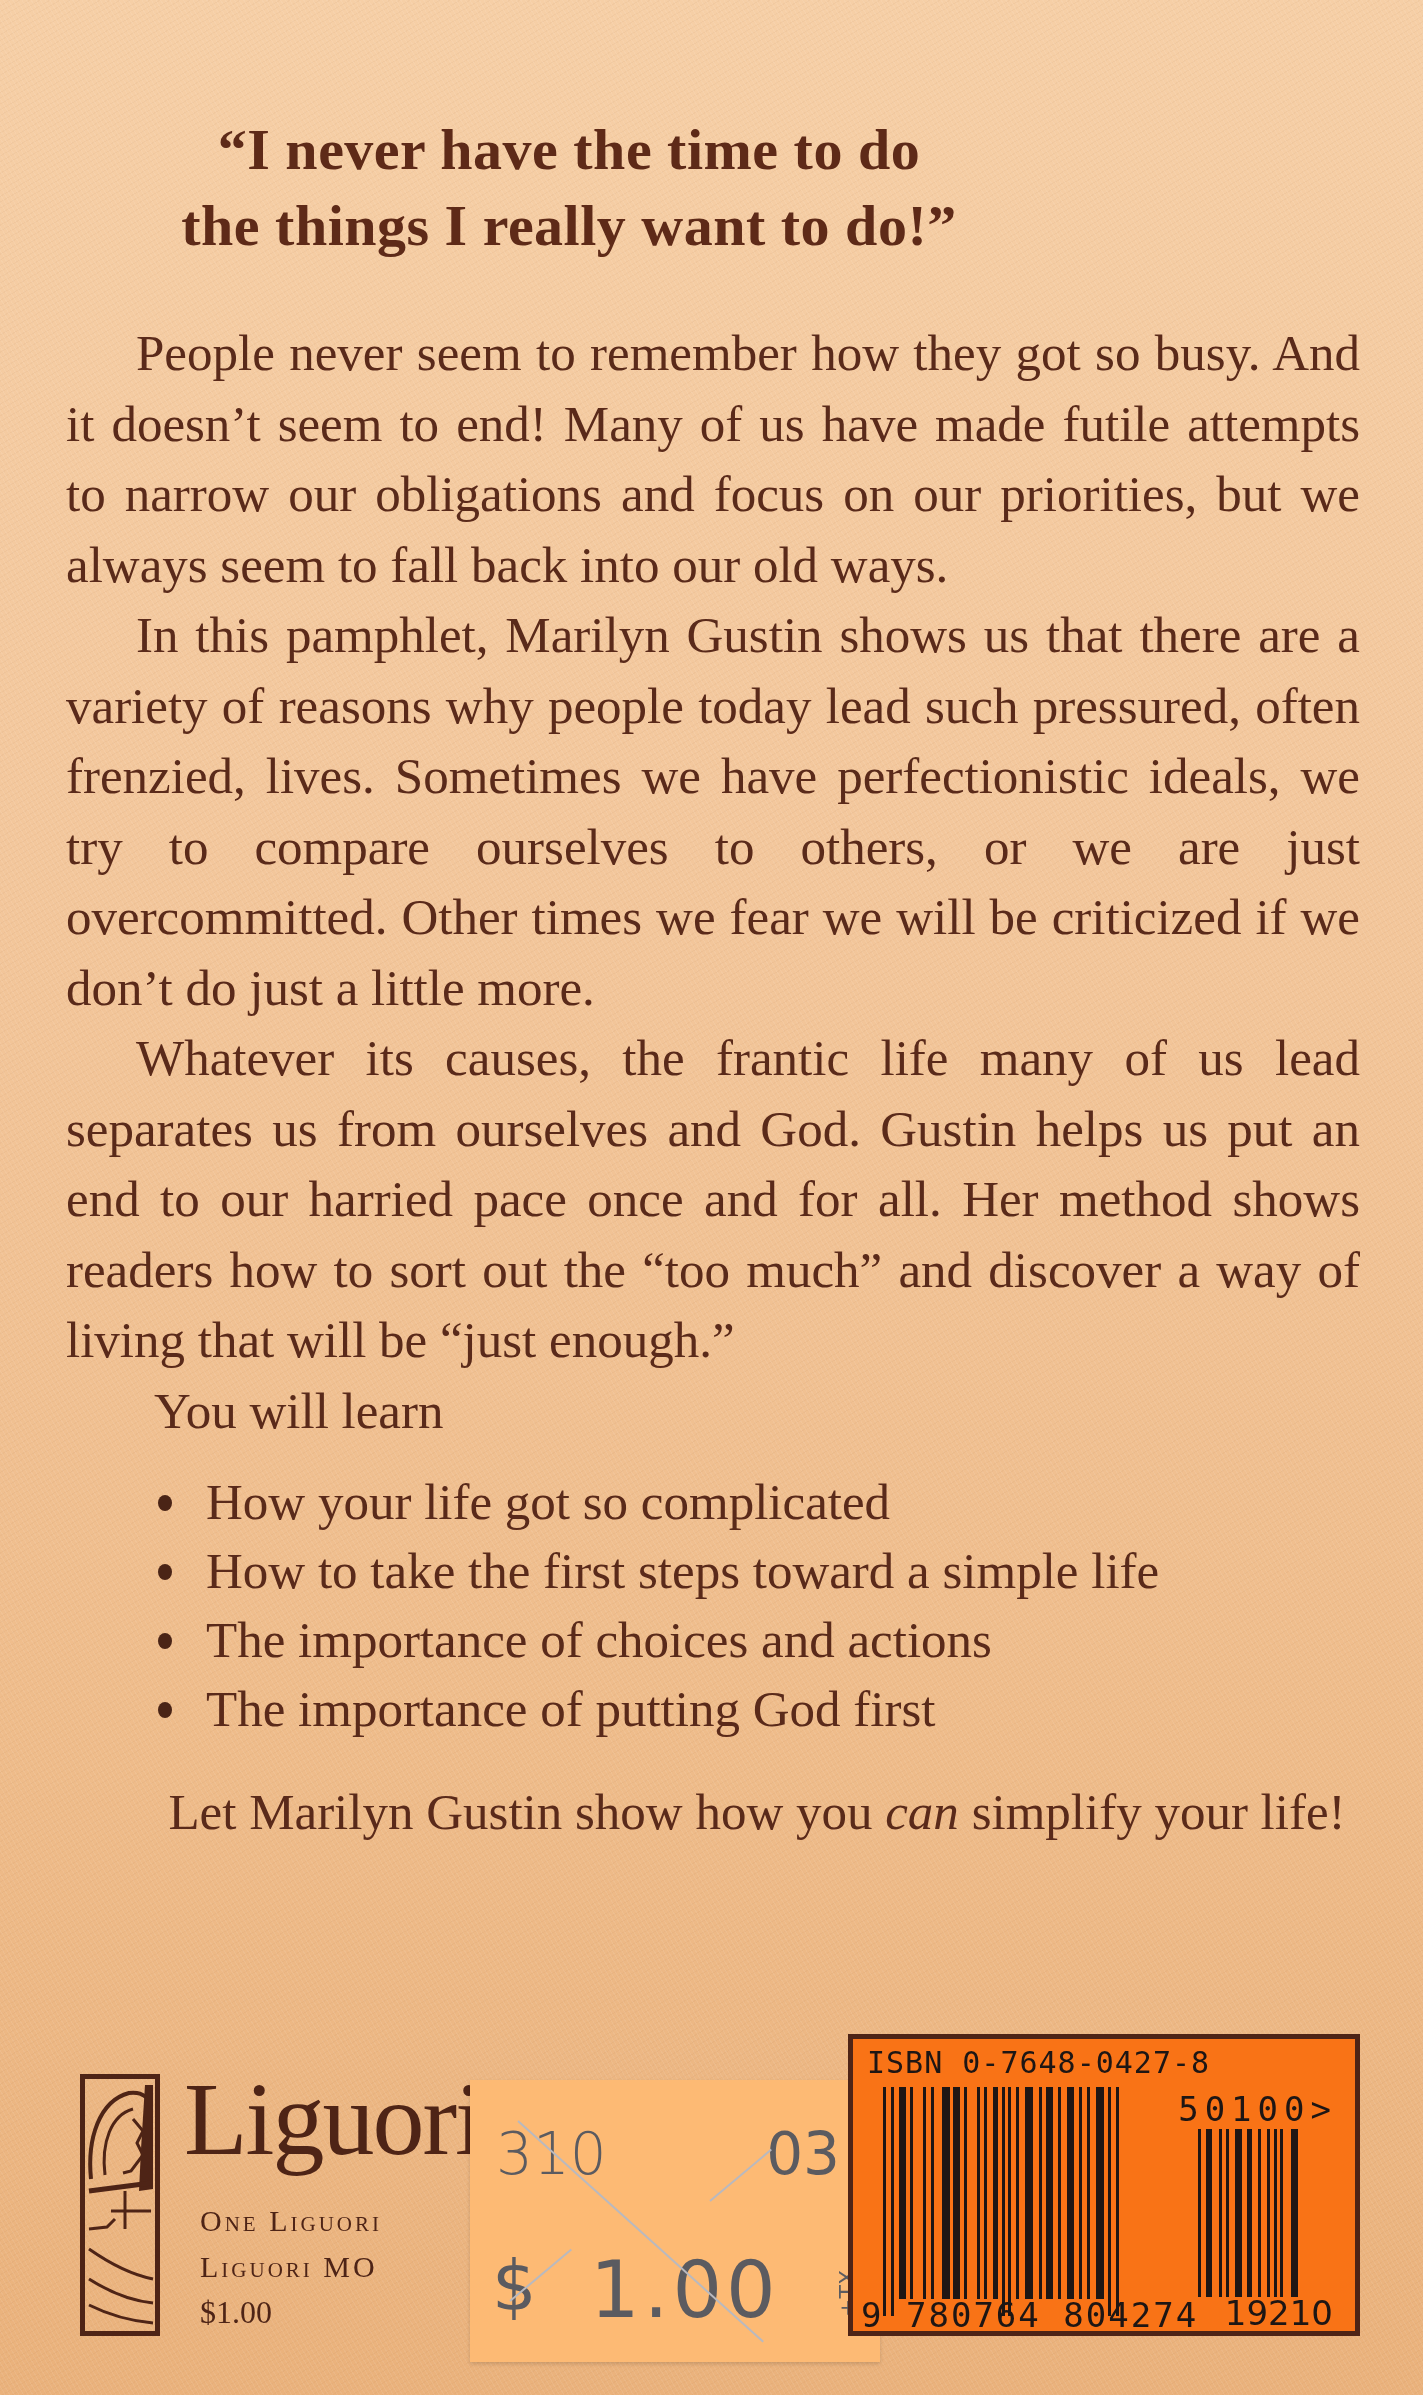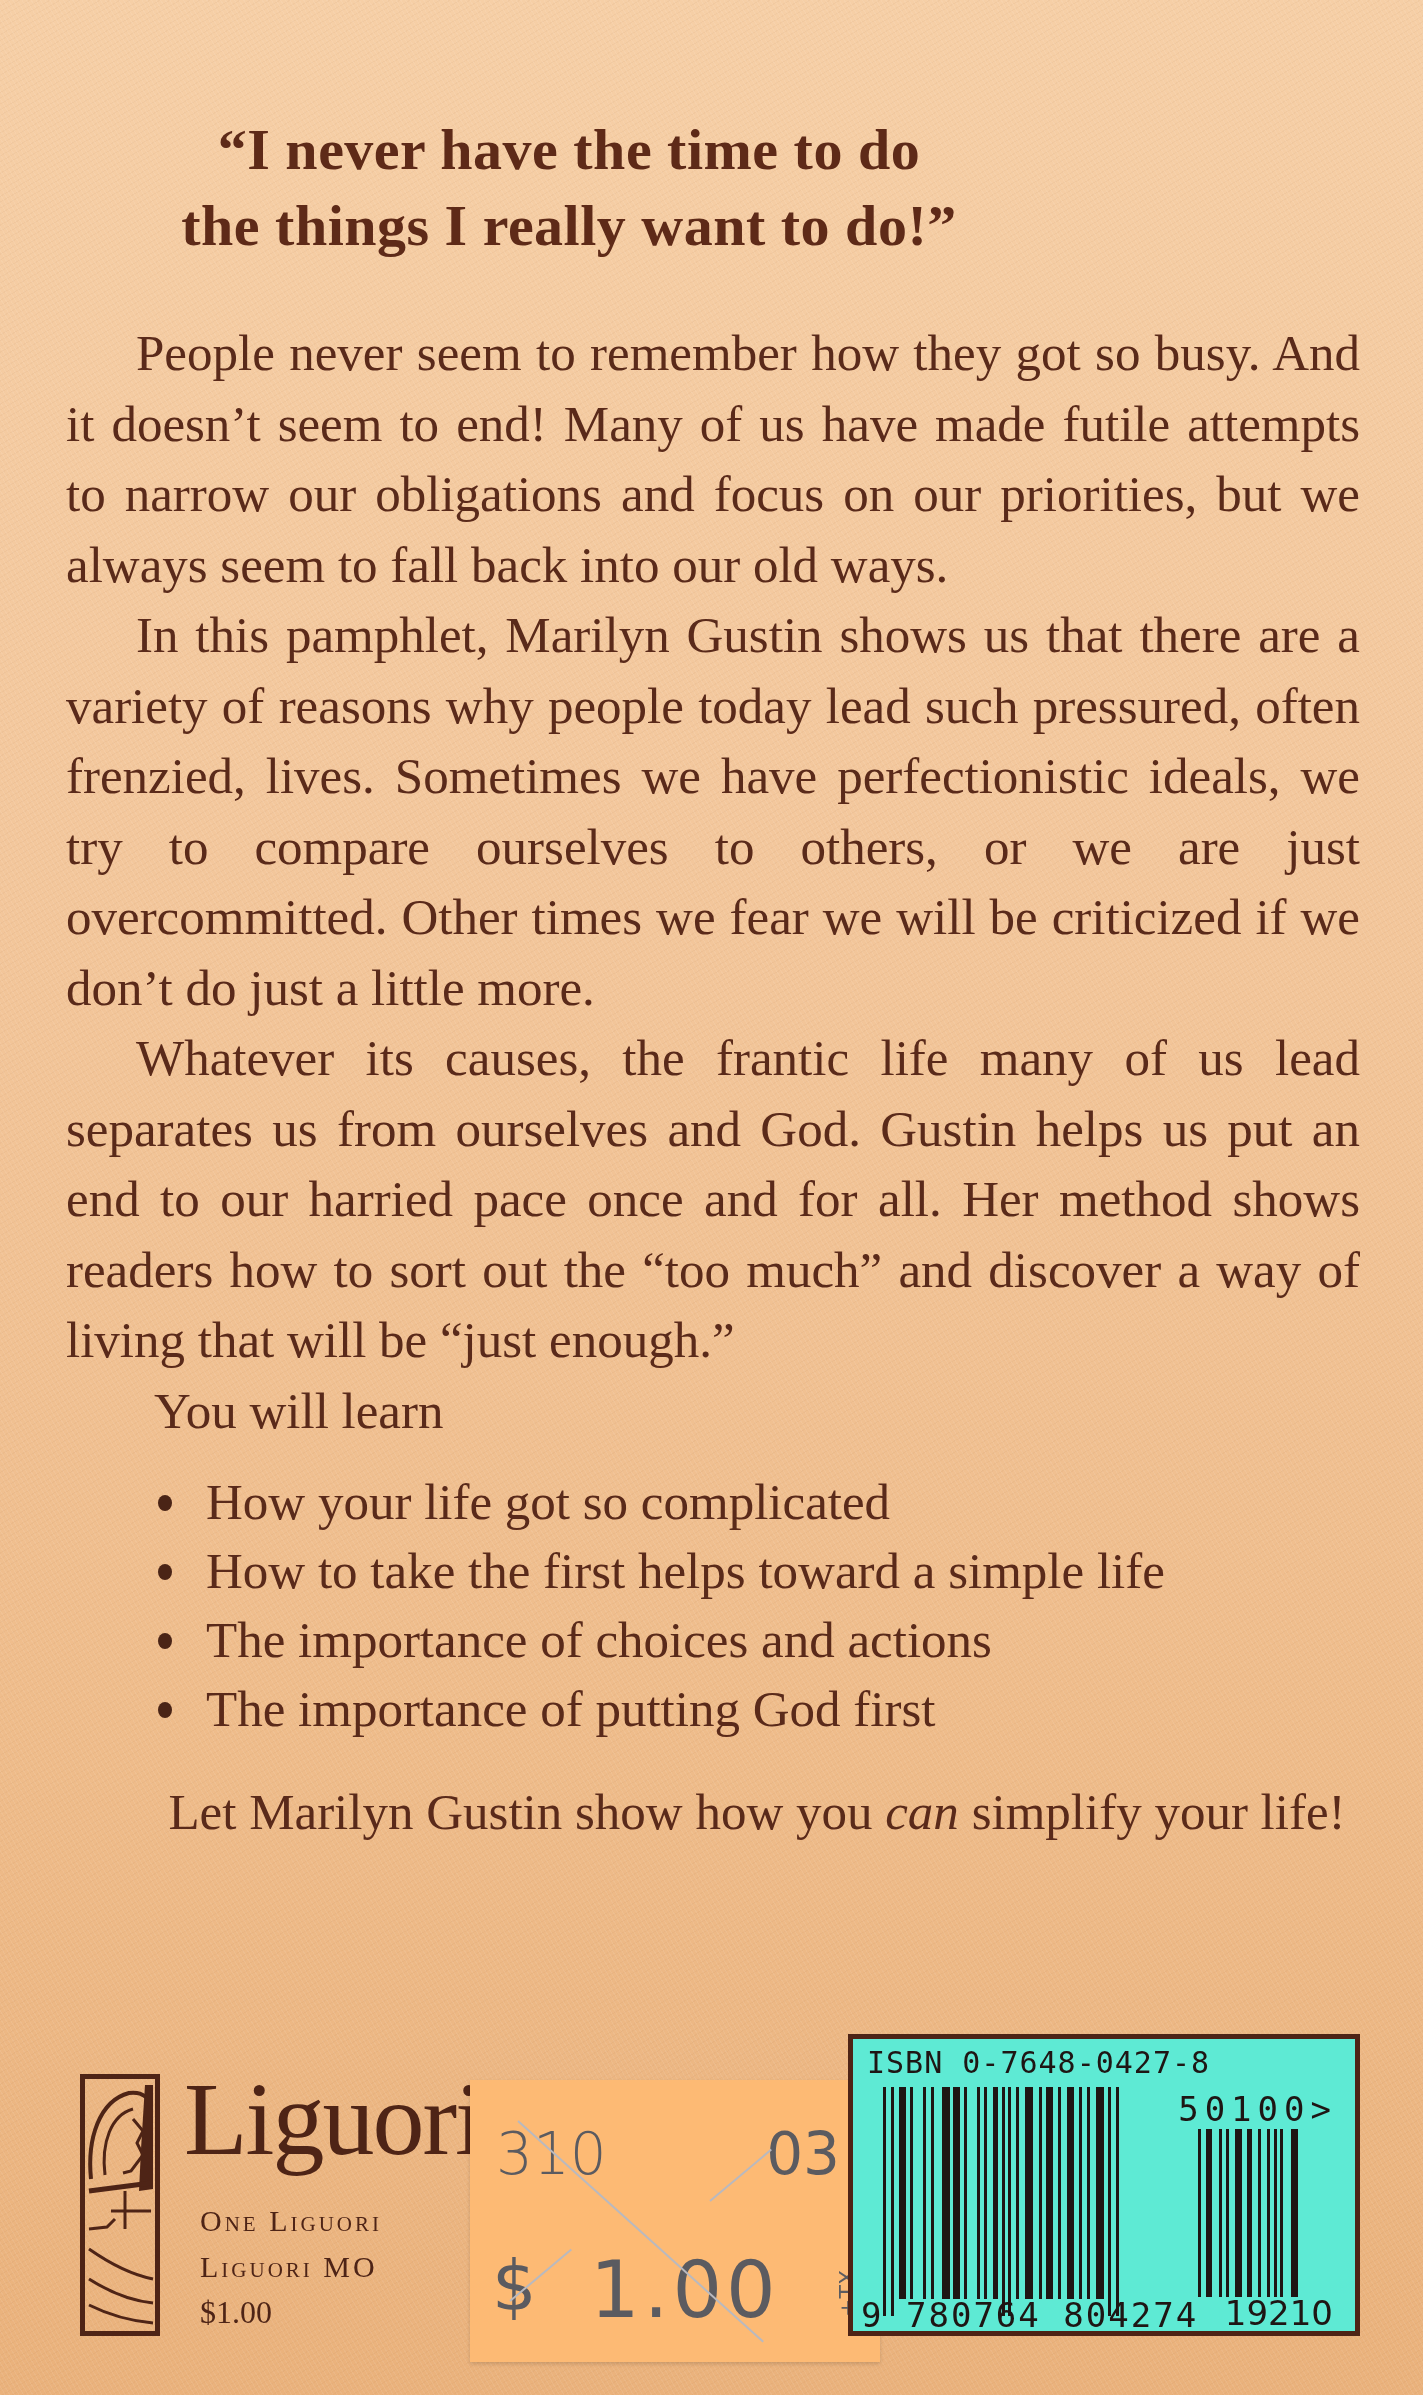--- a/index.html
+++ b/index.html
@@ -62,21 +62,21 @@
   }
   .sticker .code-left { position: absolute; left: 26px; top: 40px; font-size: 58px; font-weight: 300; }
   .sticker .code-right { position: absolute; right: 40px; top: 40px; font-size: 58px; }
   .sticker .dollar { position: absolute; left: 22px; top: 165px; font-size: 70px; }
   .sticker .amount { position: absolute; left: 120px; top: 165px; font-size: 78px; letter-spacing: 4px; }
   .sticker .tax { position: absolute; right: 20px; top: 190px; font-size: 22px; writing-mode: vertical-rl; transform: rotate(180deg); }
   .sticker .slash { position: absolute; height: 2px; background: #b9b9bf; transform-origin: left center; }
 
   .barcode-box {
     position: absolute; left: 848px; top: 2034px; width: 512px; height: 302px;
-    background: #5eead4; border: 5px solid #4e2416; box-sizing: border-box;
+    background: #f97316; border: 5px solid #4e2416; box-sizing: border-box;
     font-family: "DejaVu Sans Mono", monospace; color: #1e1614;
   }
   .isbn { position: absolute; left: 14px; top: 6px; font-size: 30px; letter-spacing: 1px; }
   .addon-top { position: absolute; right: 18px; top: 50px; font-size: 34px; letter-spacing: 6px; }
   .bars-main { position: absolute; left: 30px; top: 48px; width: 300px; height: 212px; display: flex; align-items: flex-start; }
   .bars-addon { position: absolute; left: 345px; top: 90px; width: 140px; height: 168px; display: flex; align-items: flex-start; }
   .bar { height: 100%; background: #1e1614; }
   .ean-digits { position: absolute; left: 8px; top: 256px; font-size: 34px; letter-spacing: 2px; white-space: pre; }
   .addon-bottom { position: absolute; right: 22px; top: 254px; font-size: 34px; font-family: "DejaVu Sans", sans-serif; }
 </style>
@@ -90,21 +90,21 @@
   <div>the things I really want to do!”</div>
 </div>
 
 <div class="body-text">
   <p class="para">People never seem to remember how they got so busy. And it doesn’t seem to end! Many of us have made futile attempts to narrow our obligations and focus on our priorities, but we always seem to fall back into our old ways.</p>
   <p class="para">In this pamphlet, Marilyn Gustin shows us that there are a variety of reasons why people today lead such pressured, often frenzied, lives. Sometimes we have perfectionistic ideals, we try to compare ourselves to others, or we are just overcommitted. Other times we fear we will be criticized if we don’t do just a little more.</p>
   <p class="para">Whatever its causes, the frantic life many of us lead separates us from ourselves and God. Gustin helps us put an end to our harried pace once and for all. Her method shows readers how to sort out the “too much” and discover a way of living that will be “just enough.”</p>
   <p class="intro-learn">You will learn</p>
   <ul class="bullets">
     <li><span class="bullet"></span><span>How your life got so complicated</span></li>
-    <li><span class="bullet"></span><span>How to take the first helps toward a simple life</span></li>
+    <li><span class="bullet"></span><span>How to take the first steps toward a simple life</span></li>
     <li><span class="bullet"></span><span>The importance of choices and actions</span></li>
     <li><span class="bullet"></span><span>The importance of putting God first</span></li>
   </ul>
   <p class="closing"><span>Let Marilyn Gustin show how you </span><em>can</em><span>  simplify your life!</span></p>
 </div>
 
 <div class="logo-block">
   <div class="logo-box">
     <svg width="70" height="252" viewBox="0 0 70 252" style="position:absolute;left:0;top:0">
       <path d="M6 100 C2 60 14 22 44 14 C58 12 66 20 66 30" fill="none" stroke="#4e2416" stroke-width="4"></path>

